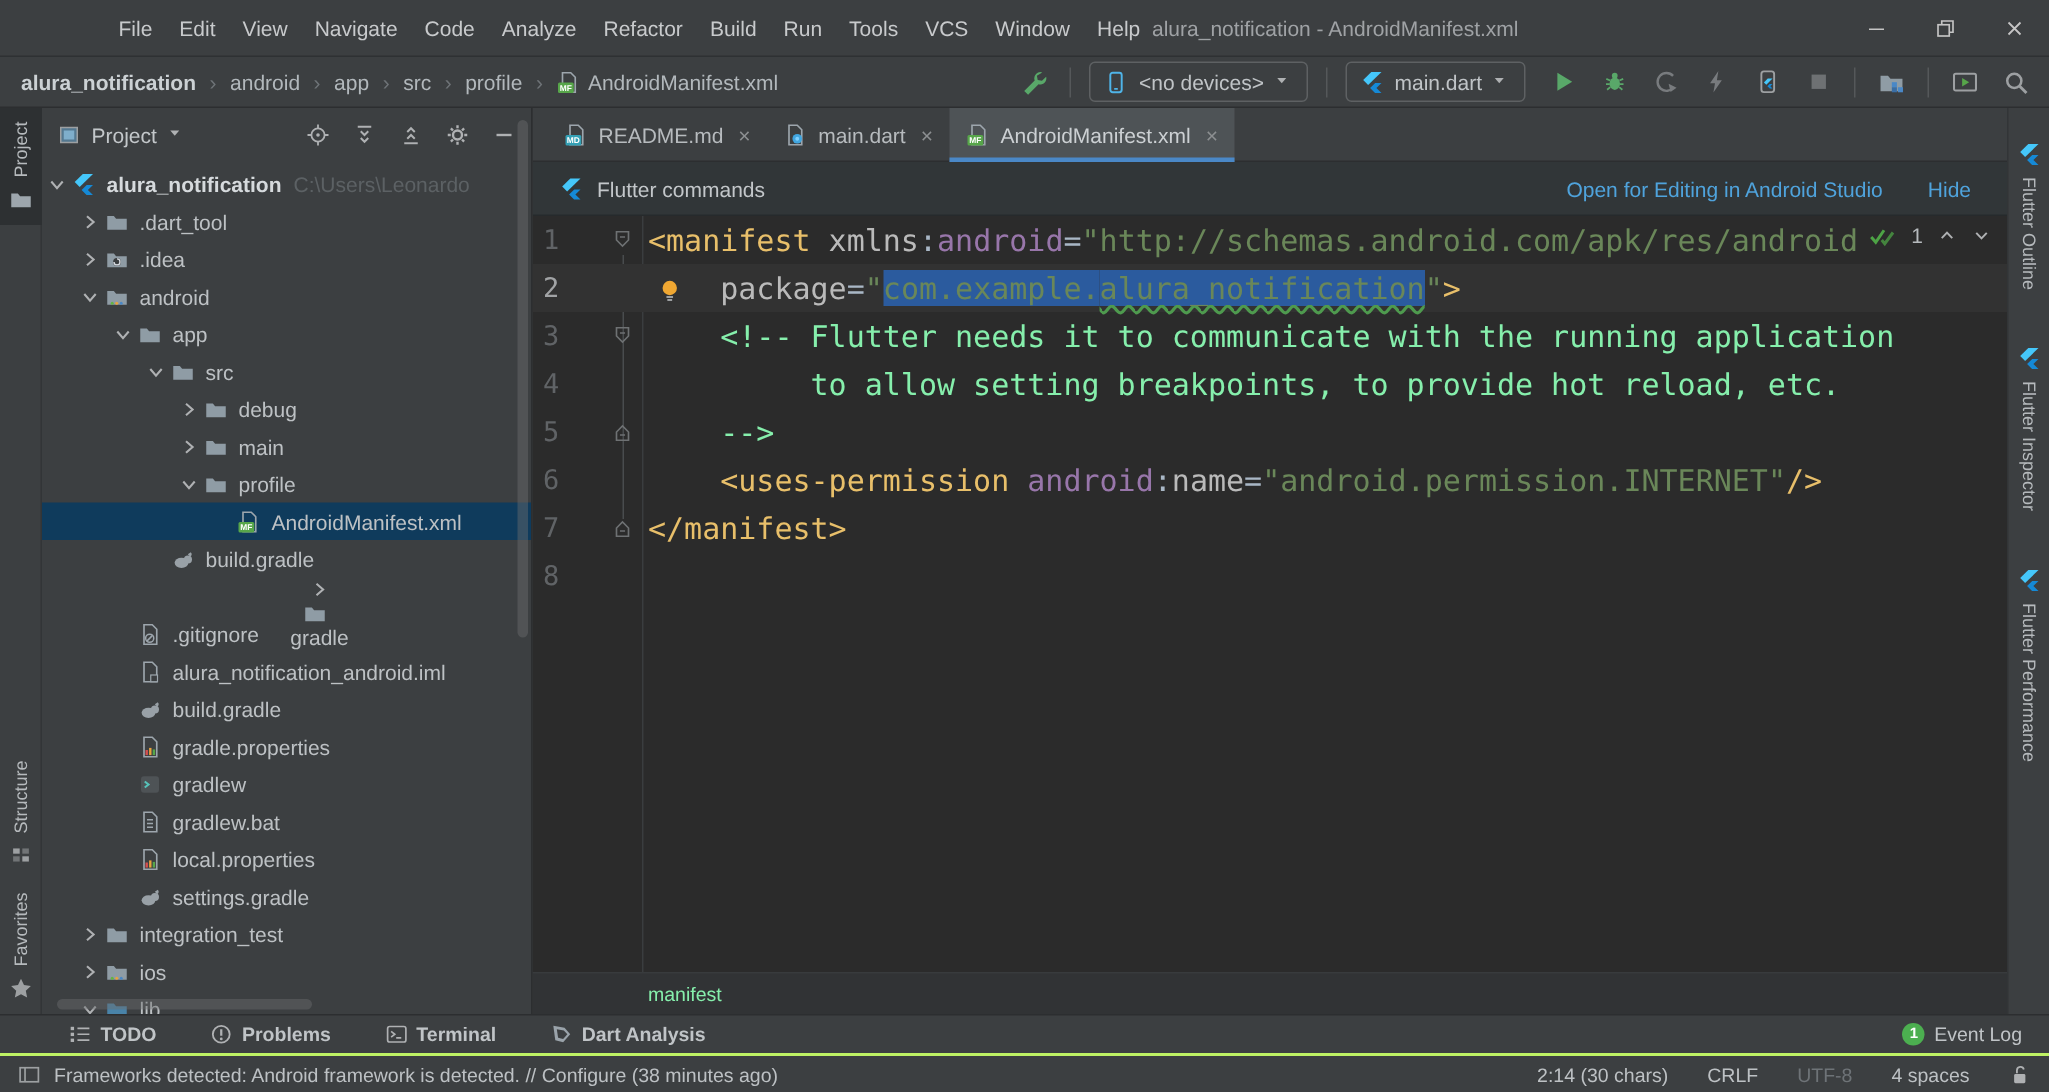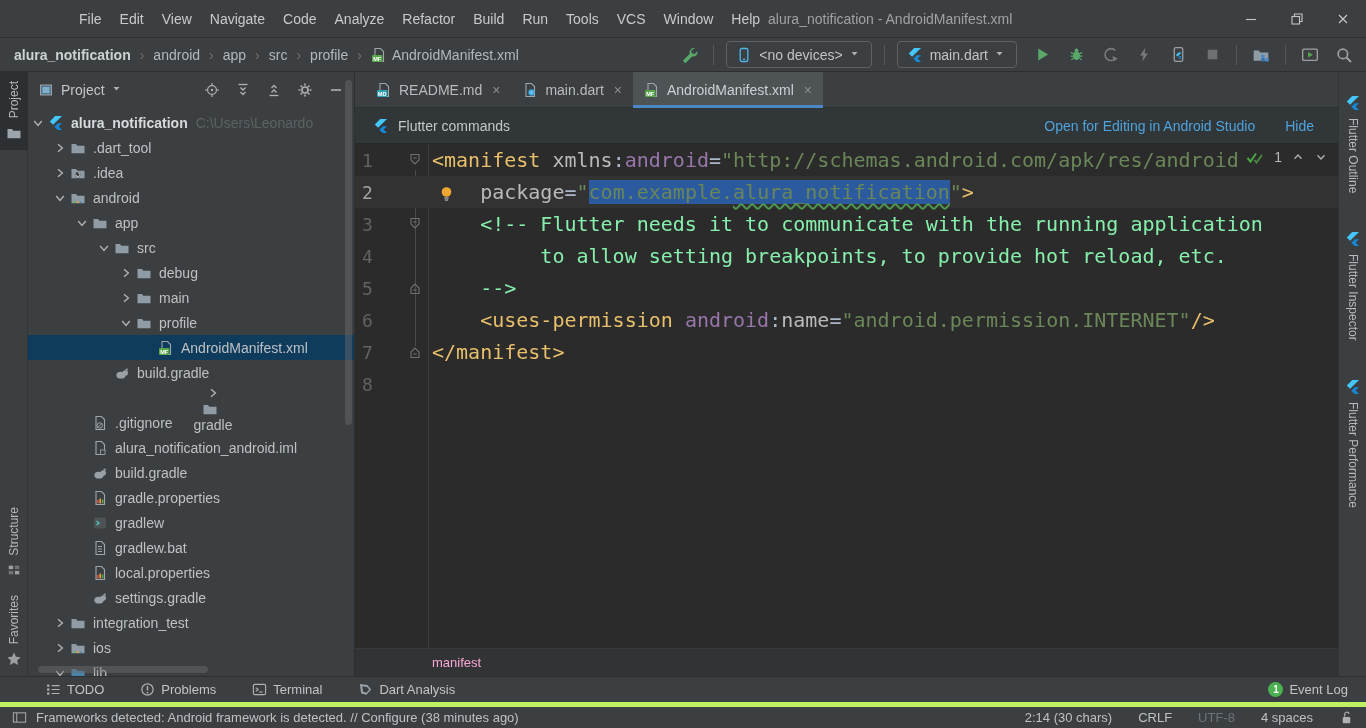--- a/index.html
+++ b/index.html
@@ -91,30 +91,30 @@
   .lc { padding-left:4px; white-space:pre; color:#a9b7c6; }
   .c-tag{color:var(--tag-orange);} .c-attr{color:#bababa;} .c-ns{color:var(--ns-purple);}
   .c-str{color:var(--string-green);} .c-com{color:#86efac;} .c-plain{color:#a9b7c6;}
   .sel{background:var(--selection-blue);}
   .typo{text-decoration:underline wavy #4e9a4e 1.5px; text-underline-offset:4px;}
   .bulb-abs { position:absolute; left:84px; top:8px; }
   .inspect { position:absolute; right:10px; top:5px; display:flex; align-items:center; gap:9px;
     font-family:"Liberation Sans",sans-serif; font-size:14px; color:#b6babd; }
 
   .ed-crumb { height:28px; flex:none; border-top:1px solid #383b3d; background:#313335;
-    display:flex; align-items:center; padding-left:77px; font-size:13px; color:#f9a8d4; }
+    display:flex; align-items:center; padding-left:77px; font-size:13px; color:#86efac; }
 
   
   .bottombar { height:26px; background:#3c3f41; border-top:1px solid #2c2e30;
     display:flex; align-items:center; gap:36px; padding:0 18px 0 46px; font-size:13px; }
-  .bb-item { display:flex; align-items:center; gap:6px; color:#c0c4c7; }
+  .bb-item { display:flex; align-items:center; gap:6px; color:#c0c4c7;font-weight:bold; }
   .bb-right { margin-left:auto; display:flex; align-items:center; gap:6px; color:#c0c4c7; }
   .badge { width:15px; height:15px; border-radius:50%; background:#4CAF50; color:#fff;
     font-size:10px; font-weight:bold; display:flex; align-items:center; justify-content:center; }
-  .statusbar { height:26px; background:#3c3f41; border-top:5px solid #bef264;
+  .statusbar { height:26px; background:#3c3f41; border-top:2px solid #bef264;
     display:flex; align-items:center; gap:9px; padding:0 12px; font-size:13px; color:#bdc1c4;justify-content:center; }
   .sb-right { margin-left:auto; display:flex; align-items:center; gap:26px; }
   .sb-dim { color:#6e7377; }
 </style>
 </head>
 <body>
 
 <div>
 
   <div class="titlebar">

